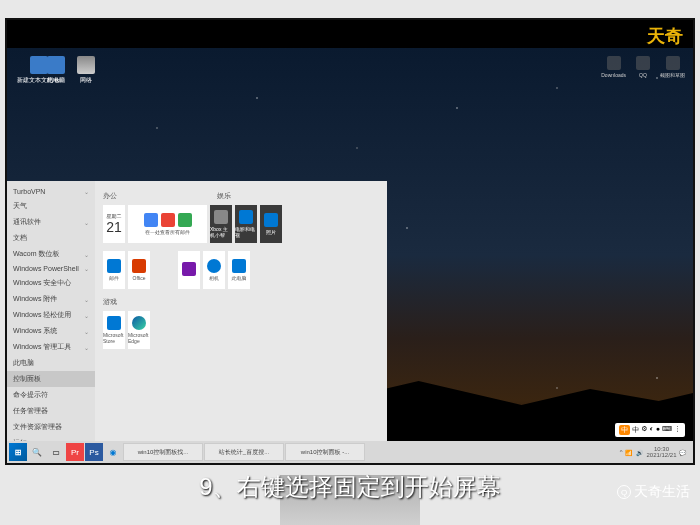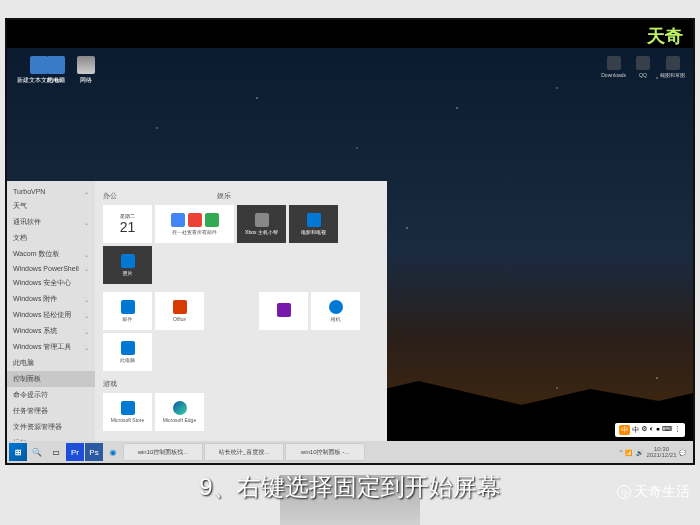--- a/index.html
+++ b/index.html
@@ -1,33 +1,33 @@
 <!DOCTYPE html>
 <html><head>
 <meta charset="utf-8">
 <style>
 *{margin:0;padding:0;box-sizing:border-box;font-family:"Microsoft YaHei",Arial,sans-serif}
 body{width:700px;height:525px;background:#e8e8e8;position:relative;overflow:hidden}
 .monitor{position:absolute;top:18px;left:5px;right:5px;height:447px;background:#000;border:2px solid #111}
-.watermark{position:absolute;top:4px;right:10px;color:#bef264;font-size:18px;font-weight:bold;z-index:10}
+.watermark{position:absolute;top:4px;right:10px;color:#eab308;font-size:18px;font-weight:bold;z-index:10}
 .desktop{position:absolute;top:28px;left:0;right:0;bottom:0;background:linear-gradient(180deg,#0a1a2f 0%,#1a2a3f 50%,#2a1f1a 70%,#3a2510 85%,#000 100%);overflow:hidden}
 .stars{position:absolute;inset:0;background-image:radial-gradient(1px 1px at 50px 30px,#fff,transparent),radial-gradient(1px 1px at 150px 80px,#ccc,transparent),radial-gradient(1px 1px at 250px 50px,#fff,transparent),radial-gradient(1px 1px at 350px 100px,#aaa,transparent),radial-gradient(1px 1px at 450px 60px,#fff,transparent),radial-gradient(1px 1px at 550px 40px,#ccc,transparent),radial-gradient(1px 1px at 200px 150px,#aaa,transparent),radial-gradient(1px 1px at 400px 180px,#fff,transparent);background-size:600px 300px}
 .mountains{position:absolute;bottom:22px;left:0;right:0;height:80px;background:#000;clip-path:polygon(0 100%,0 60%,10% 30%,20% 50%,35% 20%,50% 45%,60% 25%,75% 55%,85% 35%,95% 50%,100% 40%,100% 100%)}
 .di{position:absolute;display:flex;flex-direction:column;align-items:center;gap:2px;color:#fff;font-size:6px;cursor:pointer}
 .di .ico{width:18px;height:18px;background:#3a7bc8;border-radius:2px}
 .di.recycle .ico{background:linear-gradient(180deg,#888,#ccc)}
 .startmenu{position:absolute;bottom:22px;left:0;width:380px;height:260px;background:#e8e8e8;display:flex;font-size:7px;color:#333}
 .sm-left{width:88px;background:#e0e0e0;display:flex;flex-direction:column;padding:4px 0}
 .sm-item{padding:3px 6px;display:flex;justify-content:space-between;align-items:center;cursor:pointer;font-size:7px;color:#444}
 .sm-item:hover,.sm-item.hov{background:#c8c8c8}
 .sm-item .chev{font-size:6px;color:#888}
 .sm-right{flex:1;padding:8px;overflow:hidden}
 .sm-sec{font-size:7px;color:#555;margin-bottom:4px;margin-top:2px}
 .tiles{display:flex;flex-wrap:wrap;gap:3px;margin-bottom:8px}
-.tile{width:49px;height:38px;background:#fff;display:flex;flex-direction:column;align-items:center;justify-content:center;font-size:5px;color:#555;cursor:pointer;position:relative}
+.tile{width:22px;height:38px;background:#fff;display:flex;flex-direction:column;align-items:center;justify-content:center;font-size:5px;color:#555;cursor:pointer;position:relative}
 .tile.wide{width:79px}
 .tile.darktile{background:#3a3a3a;color:#fff}
 .tile .ti{width:14px;height:14px;border-radius:2px;margin-bottom:2px}
 .tile.cal{background:#fff;color:#333}
 .tile.cal .day{font-size:5px}
 .tile.cal .num{font-size:14px;font-weight:300}
 .taskbar{position:absolute;bottom:0;left:0;right:0;height:22px;background:#d8d8d8;display:flex;align-items:center;padding:0 2px;gap:1px}
 .tb-btn{height:18px;min-width:18px;display:flex;align-items:center;justify-content:center;font-size:8px;cursor:pointer;padding:0 2px}
 .tb-start{width:18px;background:linear-gradient(135deg,#0078d4,#005a9e);color:#fff;font-weight:bold}
 .tb-task{background:#e8e8e8;border:1px solid #ccc;padding:0 6px;font-size:6px;color:#444;min-width:80px;text-align:left}
@@ -216,21 +216,21 @@
               <span>Microsoft Edge</span>
             </div>
         </div>
       </div>
     </div>
 
     <div class="taskbar">
       <div class="tb-btn tb-start">⊞</div>
       <div class="tb-btn">🔍</div>
       <div class="tb-btn">▭</div>
-      <div class="tb-btn" style="background:#1d4ed8;color:#fff">Pr</div>
+      <div class="tb-btn" style="background:#ef4444;color:#fff">Pr</div>
       <div class="tb-btn" style="background:#2c5aa0;color:#fff">Ps</div>
       <div class="tb-btn" style="color:#0078d4">◉</div>
       <div class="tb-btn tb-task">win10控制面板找...</div>
       <div class="tb-btn tb-task">站长统计_百度搜...</div>
       <div class="tb-btn tb-task">win10控制面板 -...</div>
       <div class="tb-tray">
         <span>^</span>
         <span>📶</span>
         <span>🔊</span>
         <div style="text-align:center;line-height:1">

